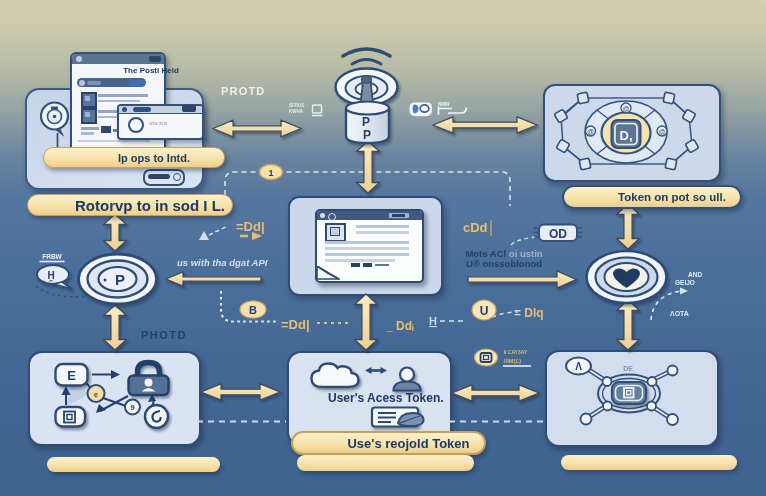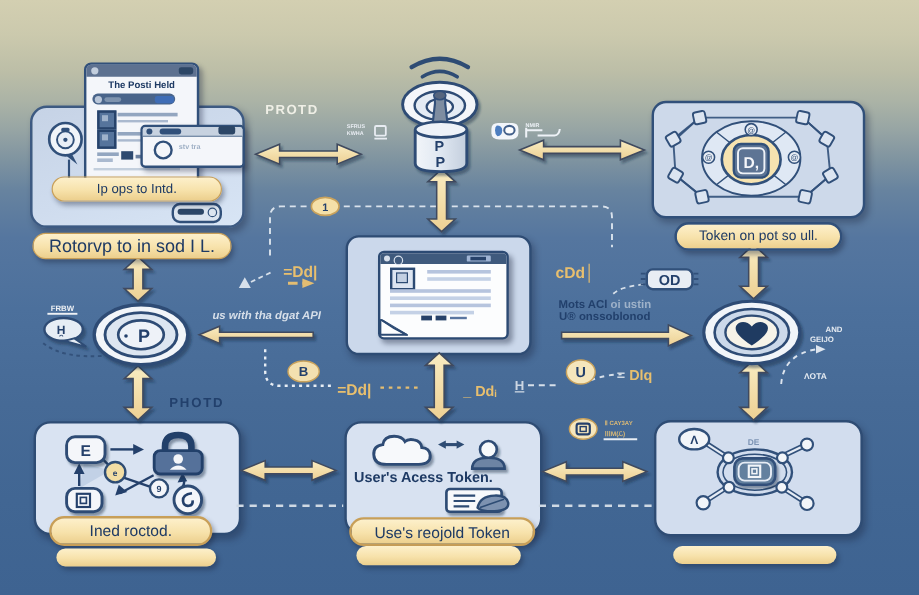--- a/index.html
+++ b/index.html
@@ -5,23 +5,23 @@
   #stage{position:relative;width:766px;height:496px;overflow:hidden;
     font-family:"Liberation Sans",sans-serif;
     background:linear-gradient(180deg,
       #d3cfb1 0%, #cbc9ad 6%, #bcbea7 12%, #abb3a6 17%,
       #96a4a4 22%, #7e93a0 27%, #67839f 32%, #55769f 40%,
       #4c709c 52%, #466a96 68%, #416693 84%, #3e6391 100%);}
   .abs{position:absolute;}
   .box{position:absolute;border-radius:14px;box-shadow:2.5px 3.5px 5px rgba(25,35,60,.35);}
   .pill{position:absolute;border-radius:999px;box-shadow:2px 3px 4px rgba(25,35,60,.4);
     display:flex;align-items:center;justify-content:center;
-    color:#1e3a64;font-weight:normal;white-space:nowrap;}
+    color:#1e3a64;font-weight:bold;white-space:nowrap;padding-left:40px;}
   .creampill{background:linear-gradient(180deg,#fdf0cb 0%,#f7e2ab 55%,#eccf8d 100%);}
-  .navy{color:#1e3a64;}
+  .navy{color:#1e3a64;margin-left:33px;}
 </style></head>
 <body>
 <div id="stage">
 
 <div class="box" style="left:25px;top:88px;width:175px;height:98px;background:linear-gradient(160deg,#c6d3e6 0%,#cfdcee 55%,#d8e5f5 100%);border:2px solid #3d5a82;"></div>
 <div class="box" style="left:543px;top:84px;width:174px;height:94px;background:#cdd9ea;border:2px solid #31507a;border-radius:12px;"></div>
 <div class="box" style="left:288px;top:196px;width:151px;height:96px;background:#cbd8eb;border:2.5px solid #2e4c74;border-radius:11px;"></div>
 <div class="box" style="left:28px;top:351px;width:169px;height:91px;background:#d9e3f2;border:2px solid #2e4c74;"></div>
 <div class="box" style="left:287px;top:351px;width:161px;height:91px;background:#d8e2f1;border:2px solid #2e4c74;"></div>
 <div class="box" style="left:545px;top:350px;width:170px;height:93px;background:#d2ddee;border:2px solid #2e4c74;"></div>
@@ -358,20 +358,19 @@
   <div class="abs" style="left:58px;top:53px;width:14px;height:2px;background:#5a76a0;"></div>
   <svg class="abs" style="left:-1px;top:55px" width="24" height="14" viewBox="0 0 24 14">
     <path d="M 1 0 L 23 13 L 1 13 Z" fill="#fcfdfe" stroke="#2c4a73" stroke-width="1.6"></path>
     <path d="M 1 0 Q 12 8 23 13" fill="#c3d0e2" stroke="#2c4a73" stroke-width="1.6"></path>
   </svg>
 </div>
 
 <div class="pill creampill" style="left:43px;top:147px;width:140px;height:19px;font-size:11px;border:1.5px solid #c89f58;">Ip ops to Intd.</div>
 <div class="pill creampill" style="left:27px;top:194px;width:164px;height:20px;font-size:15px;border:1.5px solid #c89f58;">Rotorvp to in sod I L.</div>
 <div class="pill creampill" style="left:562px;top:185px;width:136px;height:20px;font-size:11.5px;border:2px solid #31507a;">Token on pot so ull.</div>
-<div class="pill creampill" style="left:41px;top:430px;width:132px;height:21px;font-size:13px;border:2px solid #c89f58;">Ined roctod.</div>
 <div class="pill creampill" style="left:291px;top:431px;width:151px;height:20px;font-size:13px;border:2px solid #c89f58;">Use's reojold Token</div>
 <div class="pill creampill" style="left:47px;top:457px;width:133px;height:15px;"></div>
 <div class="pill creampill" style="left:297px;top:455px;width:137px;height:16px;"></div>
 <div class="pill creampill" style="left:561px;top:455px;width:136px;height:14.5px;"></div>
 
 <div class="abs navy" style="left:295px;top:391px;width:145px;font-size:12px;font-weight:bold;">User's Acess Token.</div>
 
 </div>
 </body></html>

